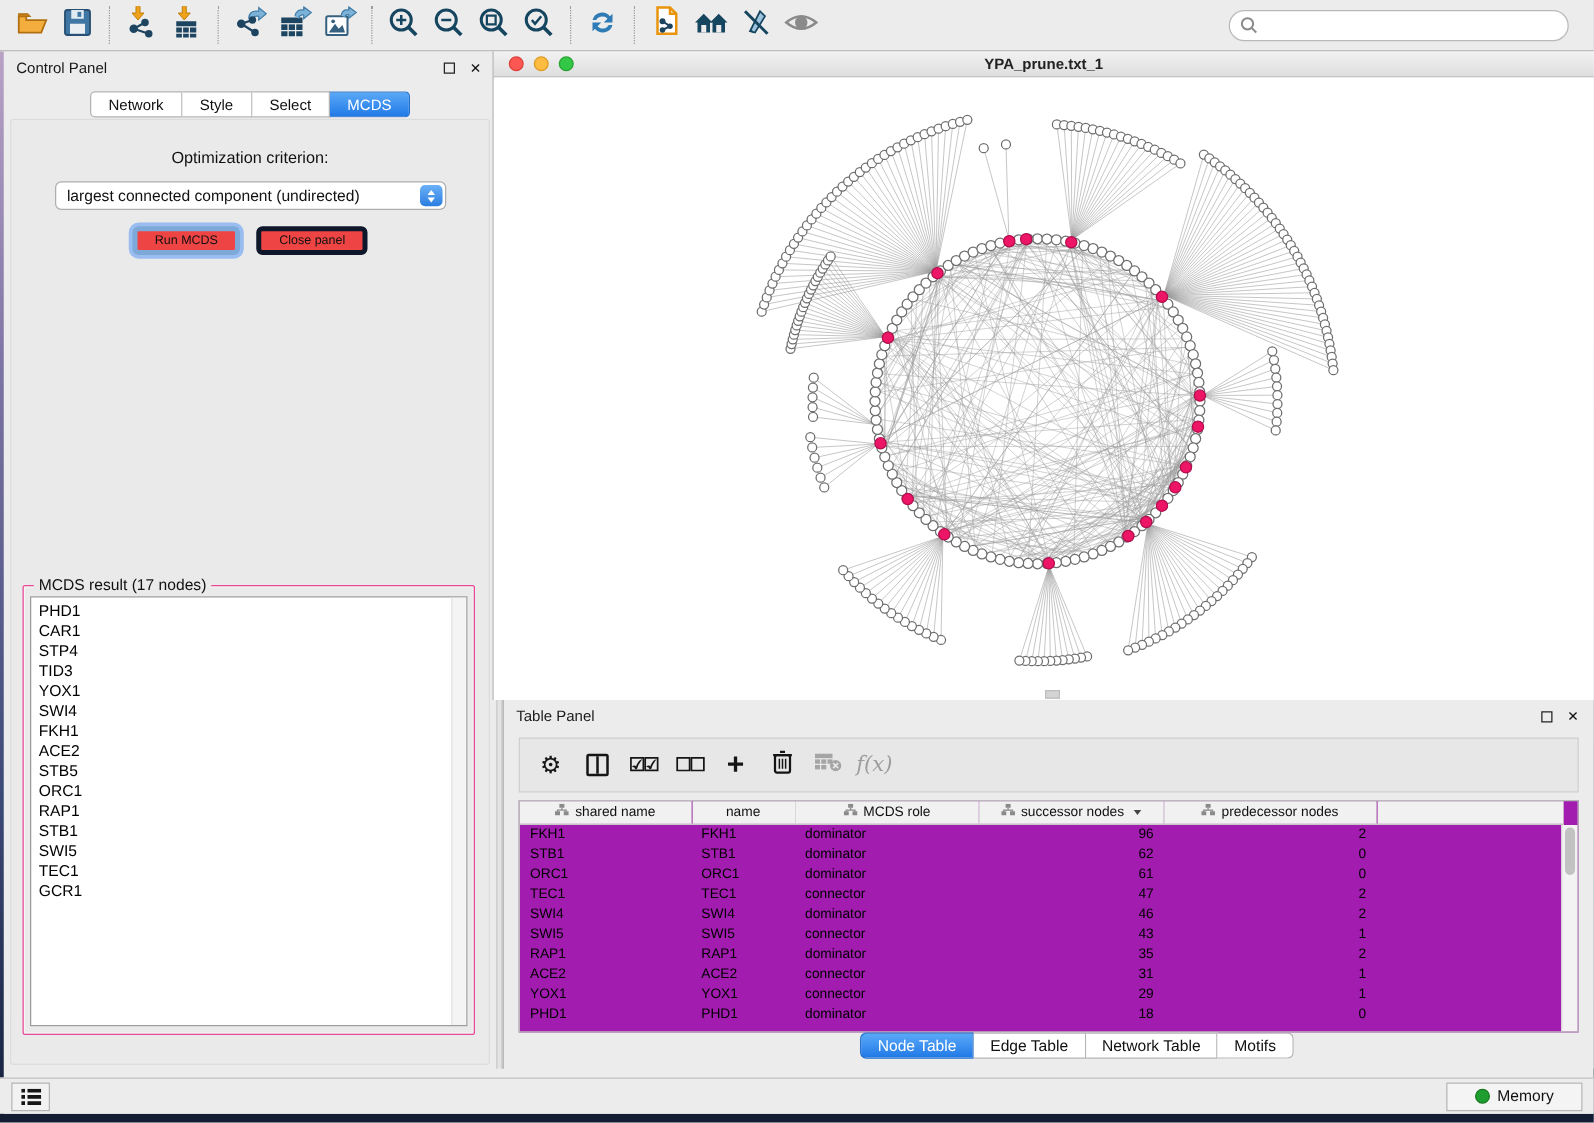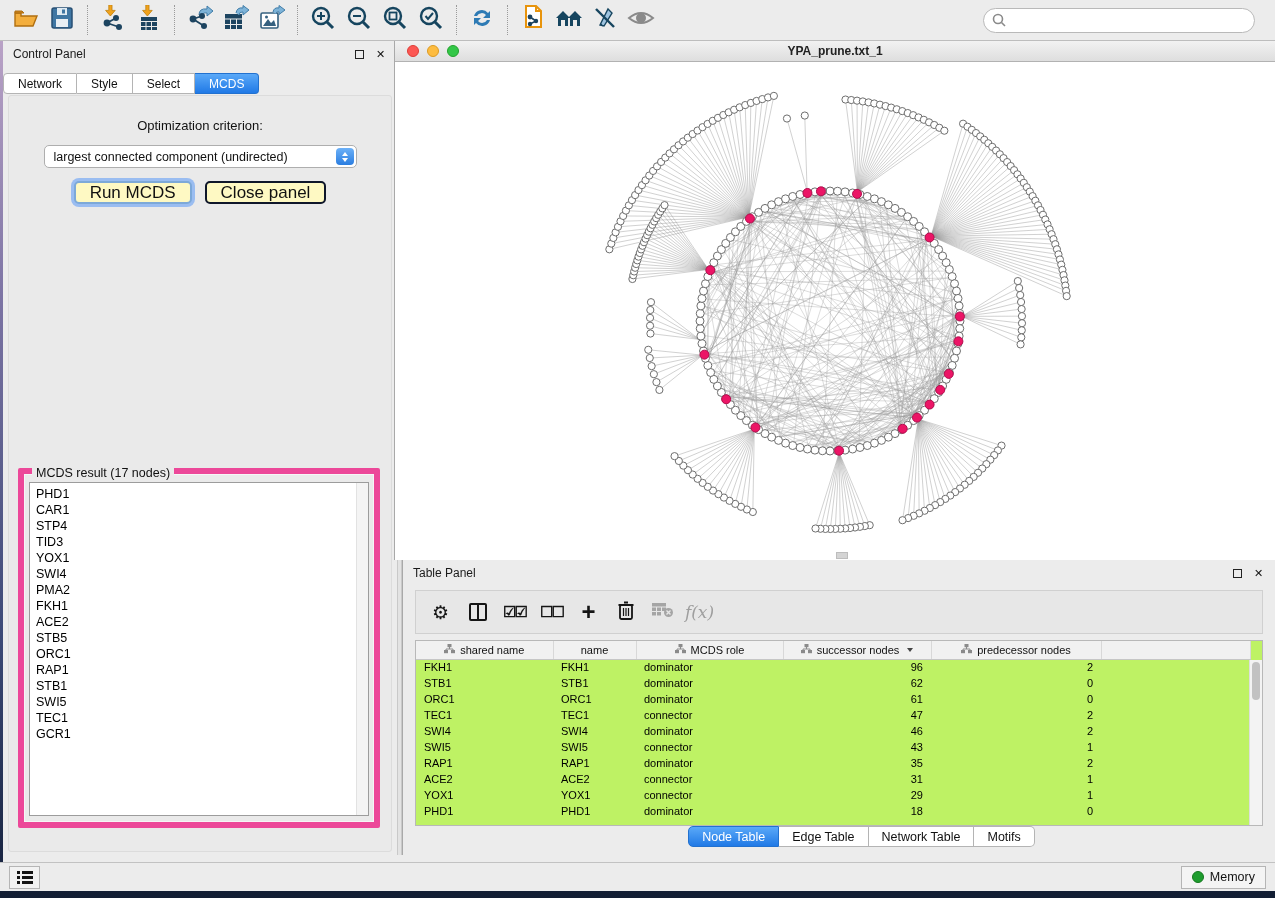--- a/index.html
+++ b/index.html
@@ -21,43 +21,43 @@
     display:flex; align-items:center; padding:0 8px; margin-right:12px; }
   .searchbox input { border:none; outline:none; flex:1; font-size:12px; background:transparent; margin-left:5px; }
 
   
   .control-panel { position:absolute; left:3px; top:41px; width:394px; bottom:36px; background:#ececec; }
   .panel-head { height:24px; display:flex; align-items:center; padding:2px 10px 0 10px; font-size:12px; color:#1a1a1a; }
   .panel-head .flex { flex:1; }
   .mini-ico { width:13px; height:13px; margin-left:8px; display:flex; align-items:center; justify-content:center;
     font-size:11px; color:#111; }
   .float-sq { width:9px; height:9px; border:1.5px solid #222; }
-  .tabs-row { display:flex; justify-content:flex-start; margin-top:8px; }
+  .tabs-row { display:flex; justify-content:center; margin-top:8px; }
   .seg { display:flex; }
   .seg .tab { height:21px; padding:0 14px; background:#fff; border:1px solid #b4b4b4; border-left:none;
     font-size:12px; display:flex; align-items:center; color:#111; }
   .seg .tab:first-child { border-left:1px solid #b4b4b4; border-radius:4px 0 0 4px; }
   .seg .tab:last-child { border-radius:0 4px 4px 0;padding-left:14px; }
   .seg .tab.sel { background:linear-gradient(180deg,#5aa9f8,#2079e6); border-color:#2271cf; color:#fff; }
 
   .cp-content { position:absolute; left:5px; right:5px; top:54px; bottom:3px; background:#eaeaea;
     border:1px solid #dcdcdc; border-radius:3px; }
   .opt-label { text-align:center; margin-top:22px; font-size:13px; color:#111; }
   .select-wrap { margin:12px auto 0 auto; width:313px; height:23px; background:#fff; border:1px solid #aeaeae;
     border-radius:5px; display:flex; align-items:center; font-size:12.5px; padding-left:9px; color:#111; position:relative; }
   .select-step { position:absolute; right:2px; top:2px; bottom:2px; width:18px; border-radius:4px;
     background:linear-gradient(180deg,#6cb1f8,#2a7de0); display:flex; flex-direction:column; align-items:center; justify-content:center; gap:2px; }
   .select-step .up { width:0; height:0; border-left:3.5px solid transparent; border-right:3.5px solid transparent; border-bottom:4px solid #fff; }
   .select-step .dn { width:0; height:0; border-left:3.5px solid transparent; border-right:3.5px solid transparent; border-top:4px solid #fff; }
   .btn-row { display:flex; justify-content:center; gap:13px; margin-top:13px; }
-  .btn { height:23px; padding:0 14px; background:#fef9c3; border:2px solid #0f172a; border-radius:5px;
-    font-size:17px; color:#111; display:flex; align-items:center; }
+  .btn { height:23px; padding:0 14px; background:#ef4444; border:4px solid #0f172a; border-radius:5px;
+    font-size:10px; color:#111; display:flex; align-items:center; }
   .btn.focused { box-shadow:0 0 0 3px rgba(110,165,245,.65); border-color:#7da9d8; }
 
-  .groupbox { position:absolute; left:9px; right:11px; top:372px; bottom:23px; border:6px solid #ec4899;
+  .groupbox { position:absolute; left:9px; right:11px; top:372px; bottom:23px; border:1px solid #ec4899;
     border-radius:2px; box-shadow:inset 0 0 0 1px #f6f6f6; }
   .groupbox .gtitle { position:absolute; top:-8px; left:8px; background:#eaeaea; padding:0 4px; font-size:12.5px; color:#111; }
   .resultlist { position:absolute; left:5px; right:5px; top:8px; bottom:6px; background:#fff; border:1px solid #9c9c9c;
     overflow:hidden; }
   .resultlist .scrolltrack { position:absolute; right:0; top:0; bottom:0; width:12px; background:#f4f4f4; border-left:1px solid #e2e2e2; }
   .resultlist ul { list-style:none; padding:3px 0 0 6px; }
   .resultlist li { font-size:12.5px; line-height:16px; color:#000; }
 
   
   .vsplit { position:absolute; left:397px; top:41px; width:5px; bottom:36px; background:#e3e3e3;
@@ -85,21 +85,21 @@
     border:1px solid #d0d0d0; display:flex; align-items:center; padding:0 6px; }
   .tp-ico { width:37px; height:36px; display:flex; align-items:center; justify-content:center; color:#151515; }
   .tp-ico.dim { color:#9e9e9e; }
   .gear-glyph { font-size:19px; line-height:1; }
   .cols-glyph { width:18px; height:18px; border:2px solid #151515; border-radius:2px; position:relative; }
   .cols-glyph:before { content:""; position:absolute; left:50%; top:0; bottom:0; width:2px; background:#151515; transform:translateX(-50%); }
   .chk-glyph { font-size:15px; letter-spacing:-2px; font-weight:bold; }
   .plus-glyph { font-size:24px; font-weight:bold; line-height:0.8; }
   .fx-glyph { font-family:"DejaVu Serif", serif; font-style:italic; font-size:17px; }
 
-  .tbl-wrap { position:absolute; left:12px; right:12px; top:80px; height:186px; background:#bef264; border:1px solid #b8b8b8; }
+  .tbl-wrap { position:absolute; left:12px; right:12px; top:80px; height:186px; background:#a21caf; border:1px solid #b8b8b8; }
   table.nodes { border-collapse:collapse; width:835px; table-layout:fixed; }
   table.nodes th { height:18px; background:#f1f1f1; border-right:1px solid #d8d8d8; border-bottom:1px solid #c6c6c6;
     font-size:11px; font-weight:normal; color:#111; position:relative; }
   table.nodes th .th-inner { display:flex; align-items:center; justify-content:center; gap:5px; }
   table.nodes td { height:16px; font-size:11px; color:#000; padding:0 8px; white-space:nowrap; overflow:hidden; }
   td.num { text-align:right; padding-right:14px; }
   .hier-ico { display:inline-block; }
   .sort-caret { width:0; height:0; border-left:3.5px solid transparent; border-right:3.5px solid transparent;
     border-top:4px solid #444; display:inline-block; margin-left:3px; }
   .tbl-scroll { position:absolute; right:0; top:19px; bottom:0; width:13px; background:#f3f3f3; border-left:1px solid #ddd; }
@@ -110,21 +110,21 @@
     font-size:12.5px; display:flex; align-items:center; color:#111; }
   .tp-tabs .tab:first-child { border-left:1px solid #b4b4b4; border-radius:5px 0 0 5px; }
   .tp-tabs .tab:last-child { border-radius:0 5px 5px 0; }
   .tp-tabs .tab.sel { background:linear-gradient(180deg,#5aa9f8,#2079e6); border-color:#2271cf; color:#fff; }
 
   
   .statusbar { position:absolute; left:0; right:0; bottom:0; height:29px; background:#ececec; border-top:1px solid #c2c2c2;
     display:flex; align-items:center; padding:0 9px; z-index:6; }
   .task-btn { width:31px; height:23px; border:1px solid #b5b5b5; background:#f2f2f2; display:flex; align-items:center; justify-content:center; }
   .mem-btn { margin-left:auto; height:23px; border:1px solid #b5b5b5; background:#f4f4f4; display:flex; align-items:center;
-    gap:6px; padding:0 10px; font-size:12.5px; color:#111; }
+    gap:6px; padding:0 22px; font-size:12.5px; color:#111; }
   .mem-dot { width:12px; height:12px; border-radius:50%; background:#1f9d2f; border:1px solid #15791f; }
 </style>
 </head>
 <body>
 
 <div class="app">
 
   <div class="toolbar">
     <div class="tbtn">
         <span>
@@ -326,21 +326,20 @@
         <span class="gtitle">MCDS result (17 nodes)</span>
         <div class="resultlist">
           <ul>
 
           <li>PHD1</li>
               <li>CAR1</li>
               <li>STP4</li>
               <li>TID3</li>
               <li>YOX1</li>
               <li>SWI4</li>
-              <li>PMA2</li>
               <li>FKH1</li>
               <li>ACE2</li>
               <li>STB5</li>
               <li>ORC1</li>
               <li>RAP1</li>
               <li>STB1</li>
               <li>SWI5</li>
               <li>TEC1</li>
               <li>GCR1</li>
             </ul>

